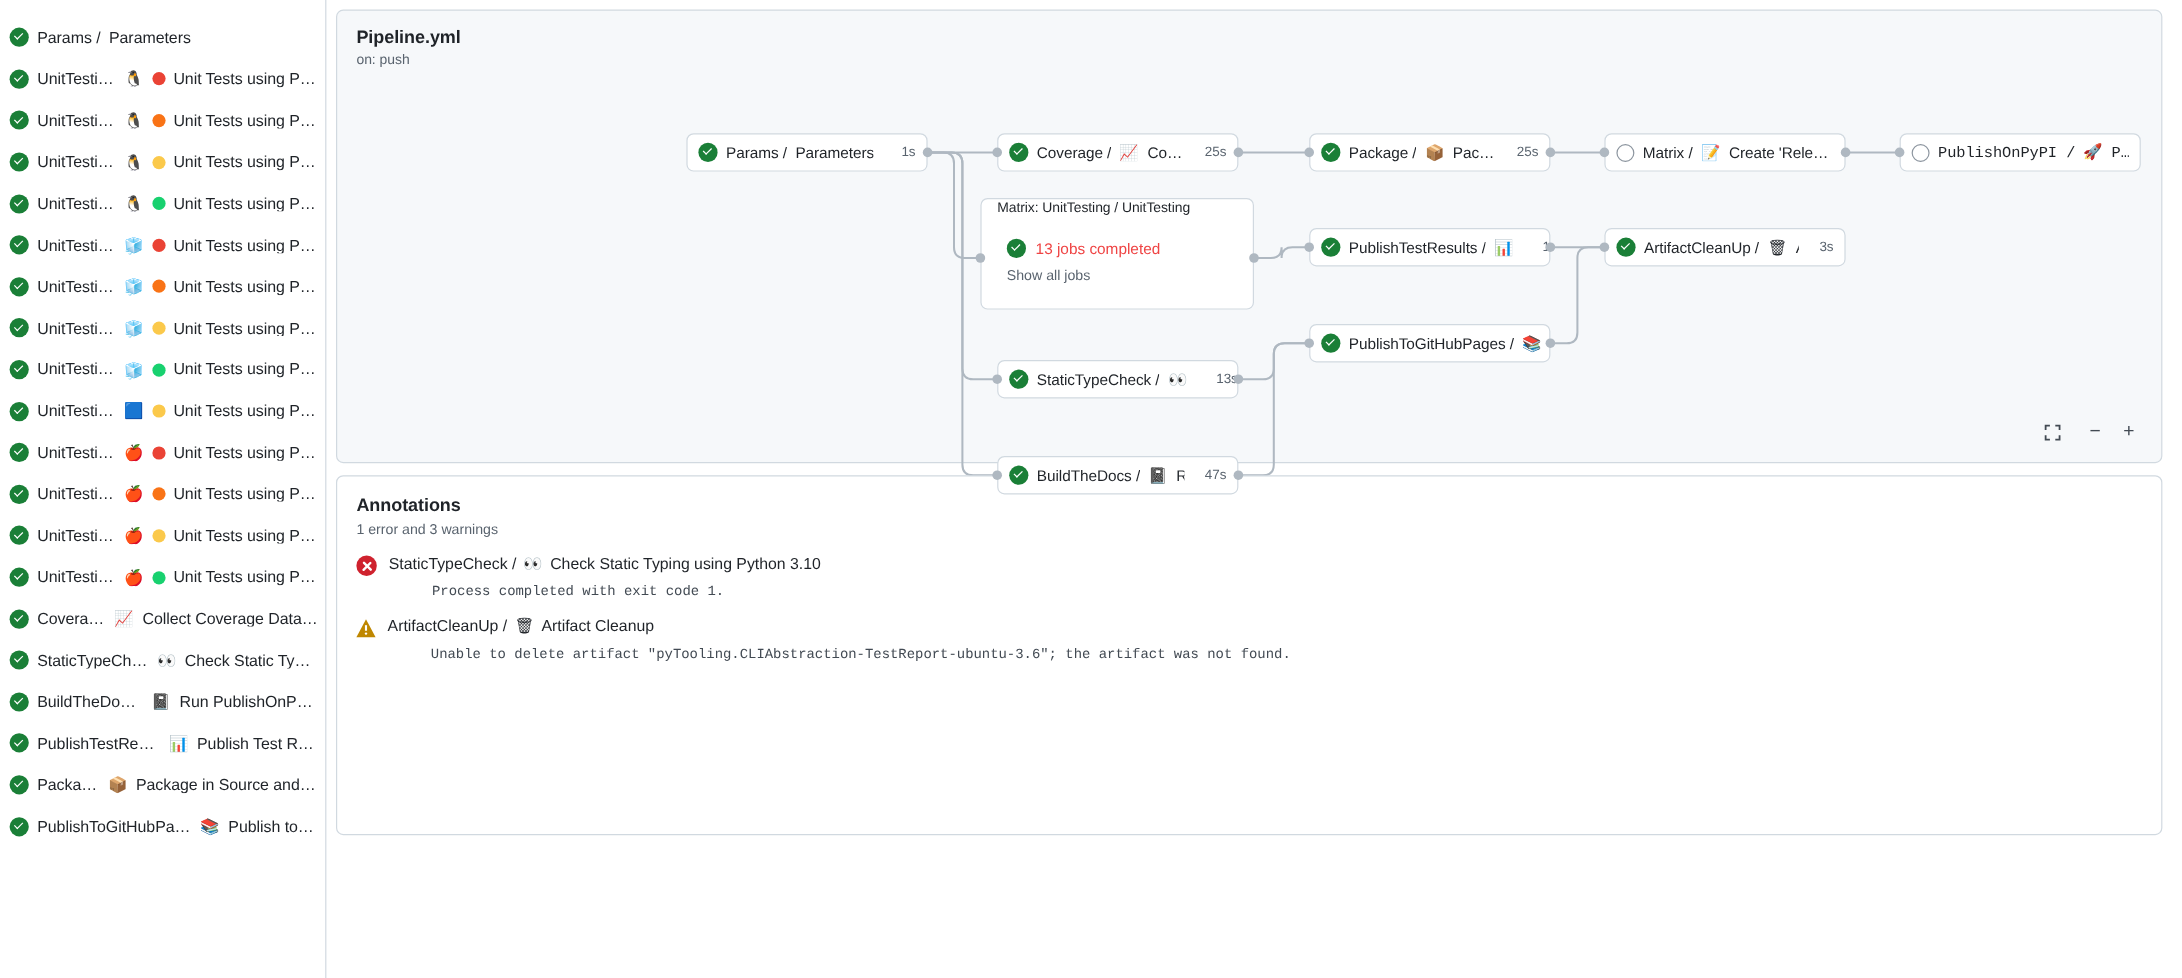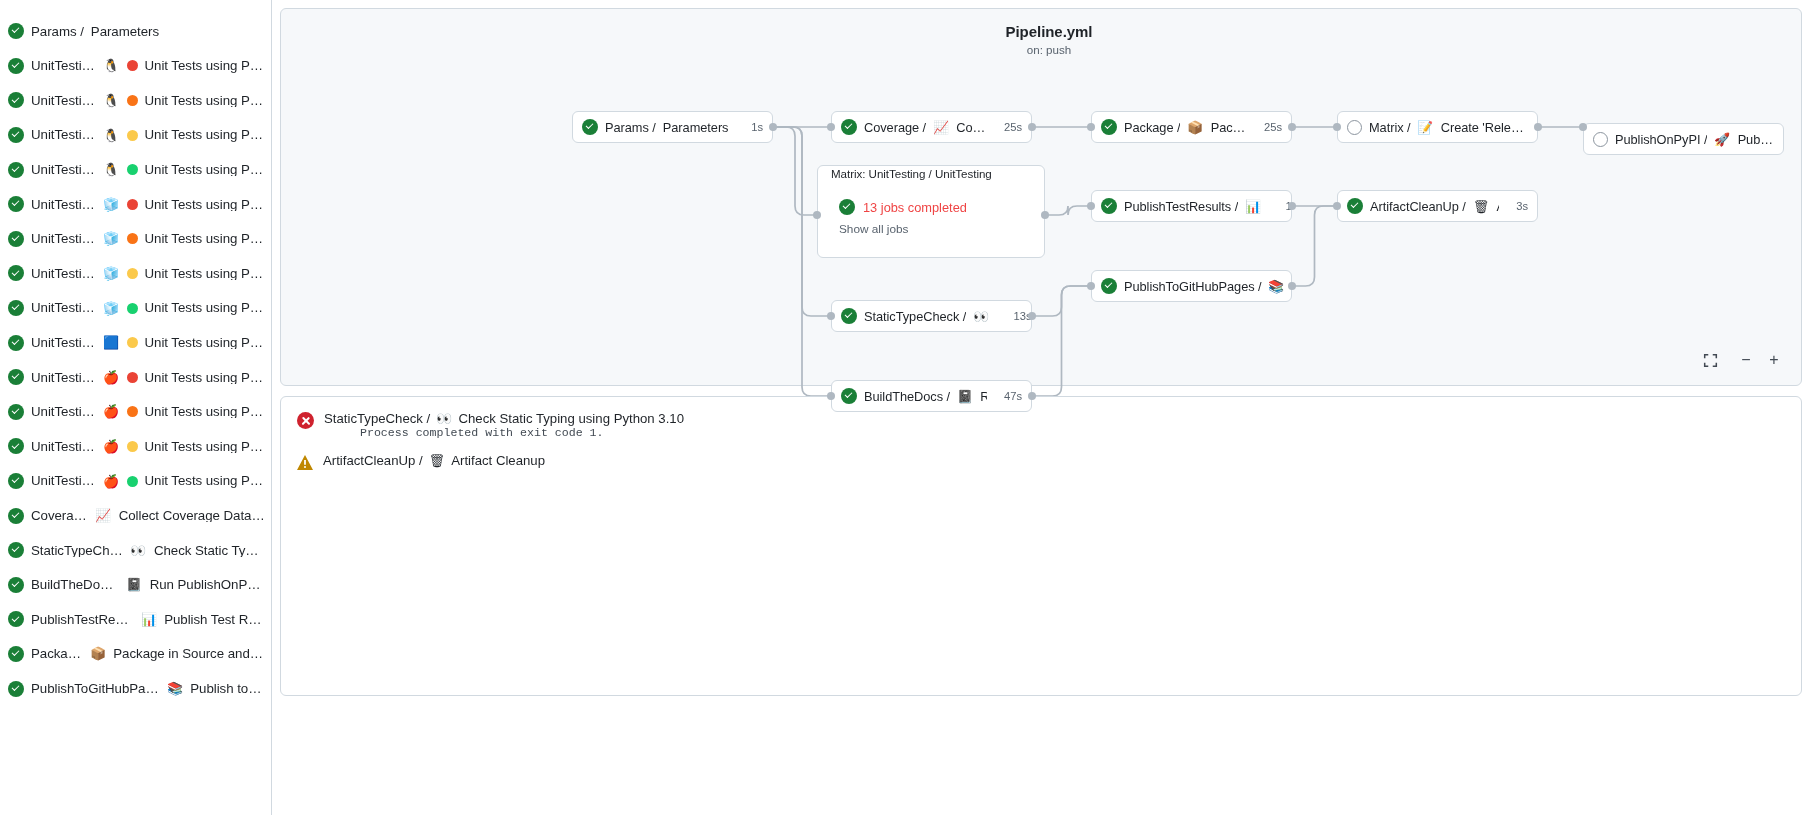--- a/index.html
+++ b/index.html
@@ -71,21 +71,21 @@
     padding: 0 8px 0 0;
     overflow: hidden;
   }
   .panel {
     border: 1px solid #d1d9e0;
     border-radius: 6px;
     background: #f6f8fa;
     margin: 8px 8px 0 8px;
     position: relative;
   }
-  #graph-panel { height: 378px; text-align: center; }
+  #graph-panel { height: 378px; }
   .graph-title {
     font-size: 15px;
     font-weight: 600;
     color: #1f2328;
     padding: 14px 0 0 16px;
     letter-spacing: -0.05px;
   }
   .graph-sub {
     font-size: 11.6px;
     color: #59636e;
@@ -206,21 +206,21 @@
   .ann-body { min-width: 0; }
   .ann-name {
     font-size: 13.2px; color: #1f2328; font-weight: 400;
     display: flex; align-items: center; gap: 6px;
     white-space: nowrap;
   }
   .ann-msg {
     font-size: 11.6px;
     color: #424a53;
     font-family: "Liberation Mono", monospace;
-    margin-top: 0;
+    margin-top: 10px;
     white-space: nowrap;
     padding-left: 36px;
   }
   .err-ico {
     width: 17px; height: 17px; border-radius: 50%;
     background: #cf222e; position: relative; flex: 0 0 auto; margin-top: 1px;
   }
   .err-ico::before, .err-ico::after {
     content: ""; position: absolute; left: 7.6px; top: 3.8px;
     width: 1.8px; height: 9.5px; background: #fff; border-radius: 1px;
@@ -480,21 +480,21 @@
               <span class="dur">25s</span>
             </div>
             <div class="node" style="left: 1056px; top: 102px; width: 201px;">
               <span class="ico">
                 <span class="pending"></span>
               </span>
               <span class="nlabel" style="flex: 0 0 auto;">Matrix / </span>
               <span class="emoji">📝</span>
               <span class="nlabel">Create 'Release P...</span>
             </div>
-            <div class="node" style="left: 1302px; top: 114px; width: 201px;">
+            <div class="node" style="left: 1302px; top: 102px; width: 201px; font-family: Liberation Mono, monospace;">
               <span class="ico">
                 <span class="pending"></span>
               </span>
               <span class="nlabel" style="flex: 0 0 auto;">PublishOnPyPI / </span>
               <span class="emoji">🚀</span>
               <span class="nlabel">Publish to ...</span>
             </div>
             <div class="node" style="left: 810px; top: 181px; width: 201px;">
               <span class="ico">
                 <span class="chk"></span>
@@ -577,39 +577,44 @@
           </svg>
         </div>
         <div class="zsep">
           <div class="zbtn">−</div>
           <div class="zbtn">+</div>
         </div>
       </div>
     </div>
 
     <div class="panel" id="ann-panel">
+      <div class="ann-head">
+        <div class="ann-title">Annotations</div>
+        <div class="ann-sub">1 error and 3 warnings</div>
+      </div>
       <div id="ann-list">
           <div class="ann-item">
             <span class="err-ico"></span>
             <div class="ann-body">
               <div class="ann-name">
                 <span>StaticTypeCheck / </span>
                 <span class="emoji">👀</span>
                 <span> Check Static Typing using Python 3.10</span>
               </div>
               <div class="ann-msg">Process completed with exit code 1.</div>
             </div>
           </div>
           <div class="ann-item">
             <span class="warn-ico"></span>
             <div class="ann-body">
               <div class="ann-name">
                 <span>ArtifactCleanUp / </span>
                 <span class="emoji">🗑</span>
                 <span> Artifact Cleanup</span>
               </div>
+              <div class="ann-msg">Unable to delete artifact "pyTooling.CLIAbstraction-TestReport-ubuntu-3.6"; the artifact was not found.</div>
             </div>
           </div>
         </div>
     </div>
 
   </div>
 </div>
 
 </body></html>

